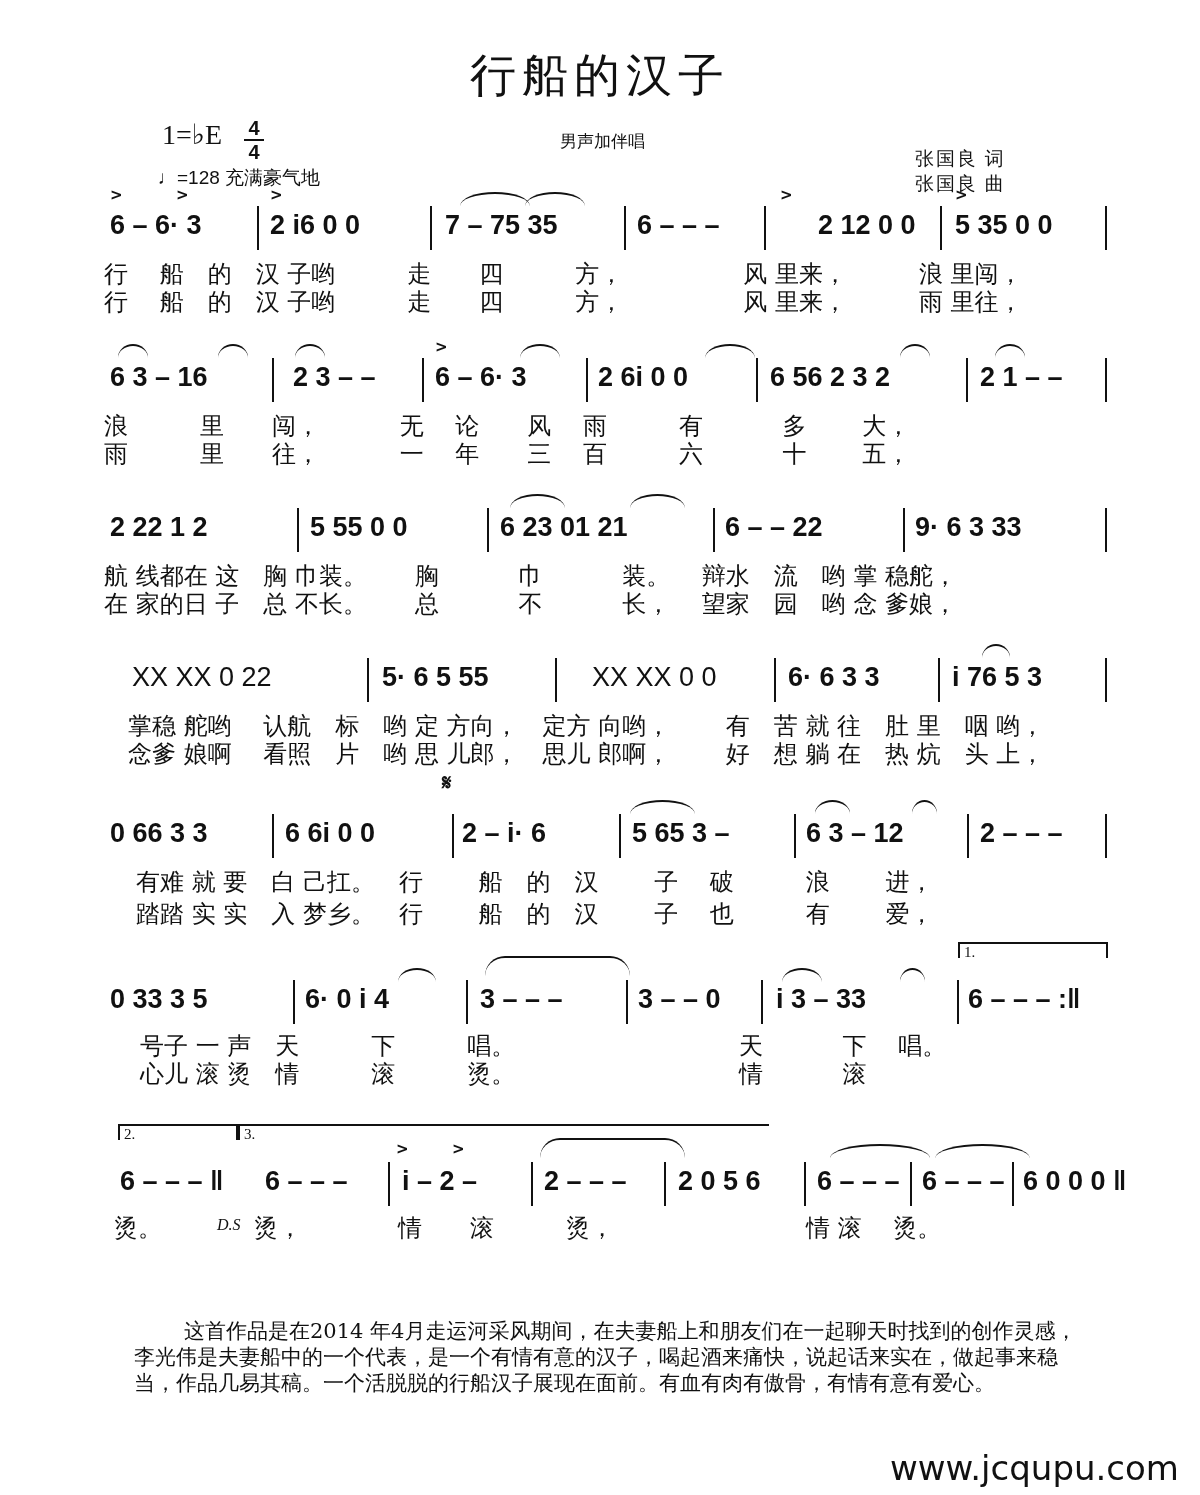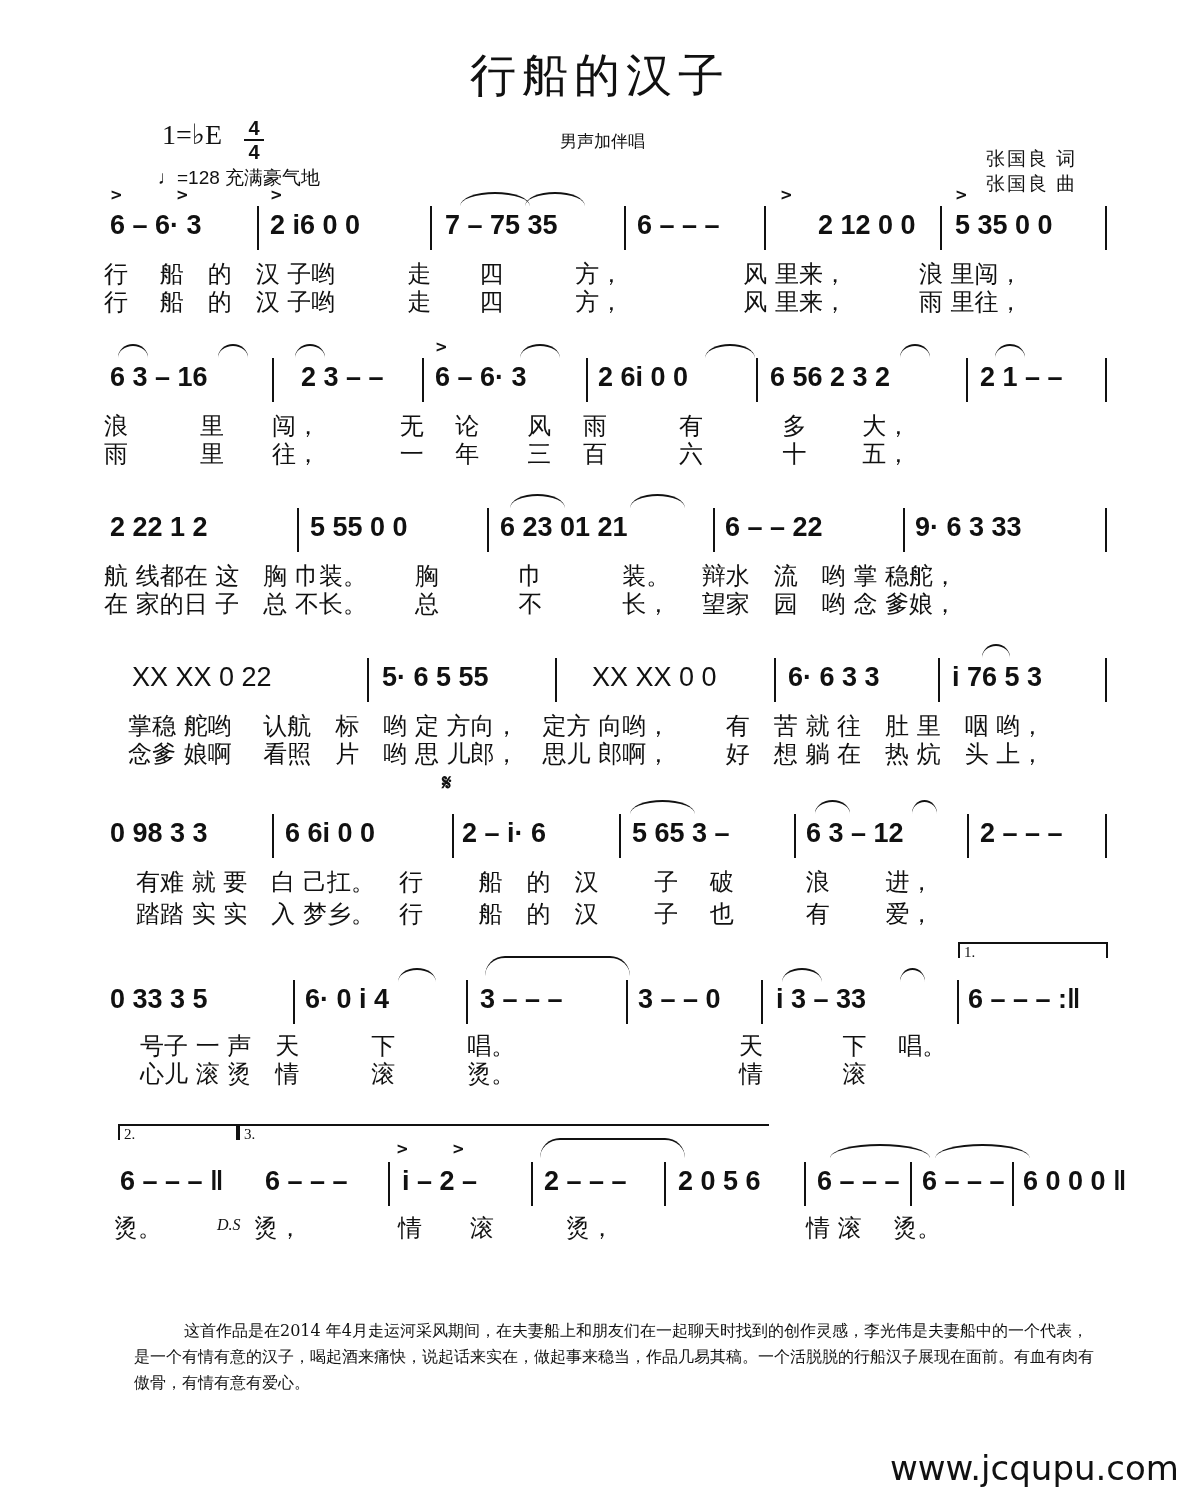--- a/index.html
+++ b/index.html
@@ -3,30 +3,30 @@
 <meta charset="utf-8">
 <style>
   html, body { margin:0; padding:0; background:#ffffff; }
   body { width:1200px; height:1495px; position:relative; overflow:hidden; color:#111; font-family:"DejaVu Sans", sans-serif; }
   .title { position:absolute; left:0; width:1200px; top:45px; text-align:center; font-size:46px; letter-spacing:6px; font-family:"DejaVu Serif", serif; }
   .key { position:absolute; left:162px; top:118px; font-size:28px; font-family:"Liberation Serif", serif; }
   .timesig { position:absolute; left:244px; top:118px; width:20px; text-align:center; font-weight:bold; font-size:20px; line-height:20px; font-family:"Liberation Sans", sans-serif; }
   .timesig .bar { border-top:2px solid #111; margin:1px 0; }
   .tempo { position:absolute; left:158px; top:165px; font-size:19px; font-family:"Liberation Sans", sans-serif; }
   .subtitle { position:absolute; left:560px; top:130px; font-size:17px; font-family:"DejaVu Serif", serif; }
-  .credit { position:absolute; left:986px; font-size:19px; font-family:Liberation Sans, sans-serif; letter-spacing:2px; }
+  .credit { position:absolute; left:915px; font-size:19px; font-family:Liberation Serif, serif; letter-spacing:2px; }
   .line { position:absolute; left:100px; width:1020px; }
   .note { position:absolute; font-weight:bold; font-size:27px; font-family:"Liberation Sans", sans-serif; top:4px; white-space:pre; }
   .barline { position:absolute; top:0; width:2px; height:44px; background:#111; }
   .lyr { position:absolute; font-size:24px; font-family:"DejaVu Serif", serif; white-space:pre; letter-spacing:0px; }
   .slur { position:absolute; border-top:2px solid #111; border-radius:50% 50% 0 0 / 100% 100% 0 0; height:12px; }
   .acc { position:absolute; font-size:15px; font-weight:bold; }
   .volta { position:absolute; border-top:2px solid #111; border-left:2px solid #111; font-size:15px; font-family:"Liberation Serif", serif; padding-left:4px; }
   .volta.right { border-right:2px solid #111; }
-  .essay { position:absolute; left:134px; top:1318px; width:960px; font-size:16px; line-height:26px; font-family:"DejaVu Serif", serif; text-indent:50px; }
+  .essay { position:absolute; left:134px; top:1318px; width:960px; font-size:21px; line-height:26px; font-family:"DejaVu Serif", serif; text-indent:50px; }
   .watermark { position:absolute; left:890px; top:1448px; font-size:34px; font-family:"DejaVu Sans", sans-serif; color:#111; }
   .segno { position:absolute; font-size:22px; font-weight:bold; }
   .ds { position:absolute; font-style:italic; font-size:16px; font-family:"Liberation Serif", serif; }
 </style>
 </head>
 <body>
 
 <div class="title">行船的汉子</div>
 <div class="key">1=♭E</div>
 <div class="timesig">
@@ -67,21 +67,21 @@
   <span class="slur" style="left:18px;top:-14px;width:30px"></span>
   <span class="slur" style="left:118px;top:-14px;width:30px"></span>
   <span class="slur" style="left:195px;top:-14px;width:30px"></span>
   <span class="slur" style="left:420px;top:-14px;width:40px"></span>
   <span class="slur" style="left:605px;top:-14px;width:50px"></span>
   <span class="slur" style="left:800px;top:-14px;width:30px"></span>
   <span class="slur" style="left:895px;top:-14px;width:30px"></span>
   <span class="acc" style="left:335px;top:-20px">&gt;</span>
   <span class="note" style="left:10px">6 3 – 16</span>
   <span class="barline" style="left:172px"></span>
-  <span class="note" style="left:201px">2 3 – –</span>
+  <span class="note" style="left:193px">2 3 – –</span>
   <span class="barline" style="left:322px"></span>
   <span class="note" style="left:335px">6 – 6· 3</span>
   <span class="barline" style="left:486px"></span>
   <span class="note" style="left:498px">2 6i 0 0</span>
   <span class="barline" style="left:656px"></span>
   <span class="note" style="left:670px">6 56 2 3 2</span>
   <span class="barline" style="left:866px"></span>
   <span class="note" style="left:880px">2 1 – –</span>
   <span class="barline" style="left:1005px"></span>
   <div class="lyr" style="left:4px;top:52px">浪　　　里　　闯，　　　 无　 论　　风　 雨　　　有　　　 多　　 大，</div>
@@ -119,21 +119,21 @@
   <span class="barline" style="left:1005px"></span>
   <div class="lyr" style="left:28px;top:52px">掌稳 舵哟　 认航　标　哟 定 方向，　定方 向哟，　　 有　苦 就 往　肚 里　咽 哟，</div>
   <div class="lyr" style="left:28px;top:80px">念爹 娘啊　 看照　片　哟 思 儿郎，　思儿 郎啊，　　 好　想 躺 在　热 炕　头 上，</div>
 </div>
 
 <div class="line" style="top:814px">
   <span class="segno" style="left:342px;top:-44px">𝄋</span>
   <span class="slur" style="left:530px;top:-14px;width:65px"></span>
   <span class="slur" style="left:715px;top:-14px;width:35px"></span>
   <span class="slur" style="left:812px;top:-14px;width:25px"></span>
-  <span class="note" style="left:10px">0 98 3 3</span>
+  <span class="note" style="left:10px">0 66 3 3</span>
   <span class="barline" style="left:172px"></span>
   <span class="note" style="left:185px">6 6i 0 0</span>
   <span class="barline" style="left:352px"></span>
   <span class="note" style="left:362px">2 – i· 6</span>
   <span class="barline" style="left:519px"></span>
   <span class="note" style="left:532px">5 65 3 –</span>
   <span class="barline" style="left:694px"></span>
   <span class="note" style="left:706px">6 3 – 12</span>
   <span class="barline" style="left:867px"></span>
   <span class="note" style="left:880px">2 – – –</span>

